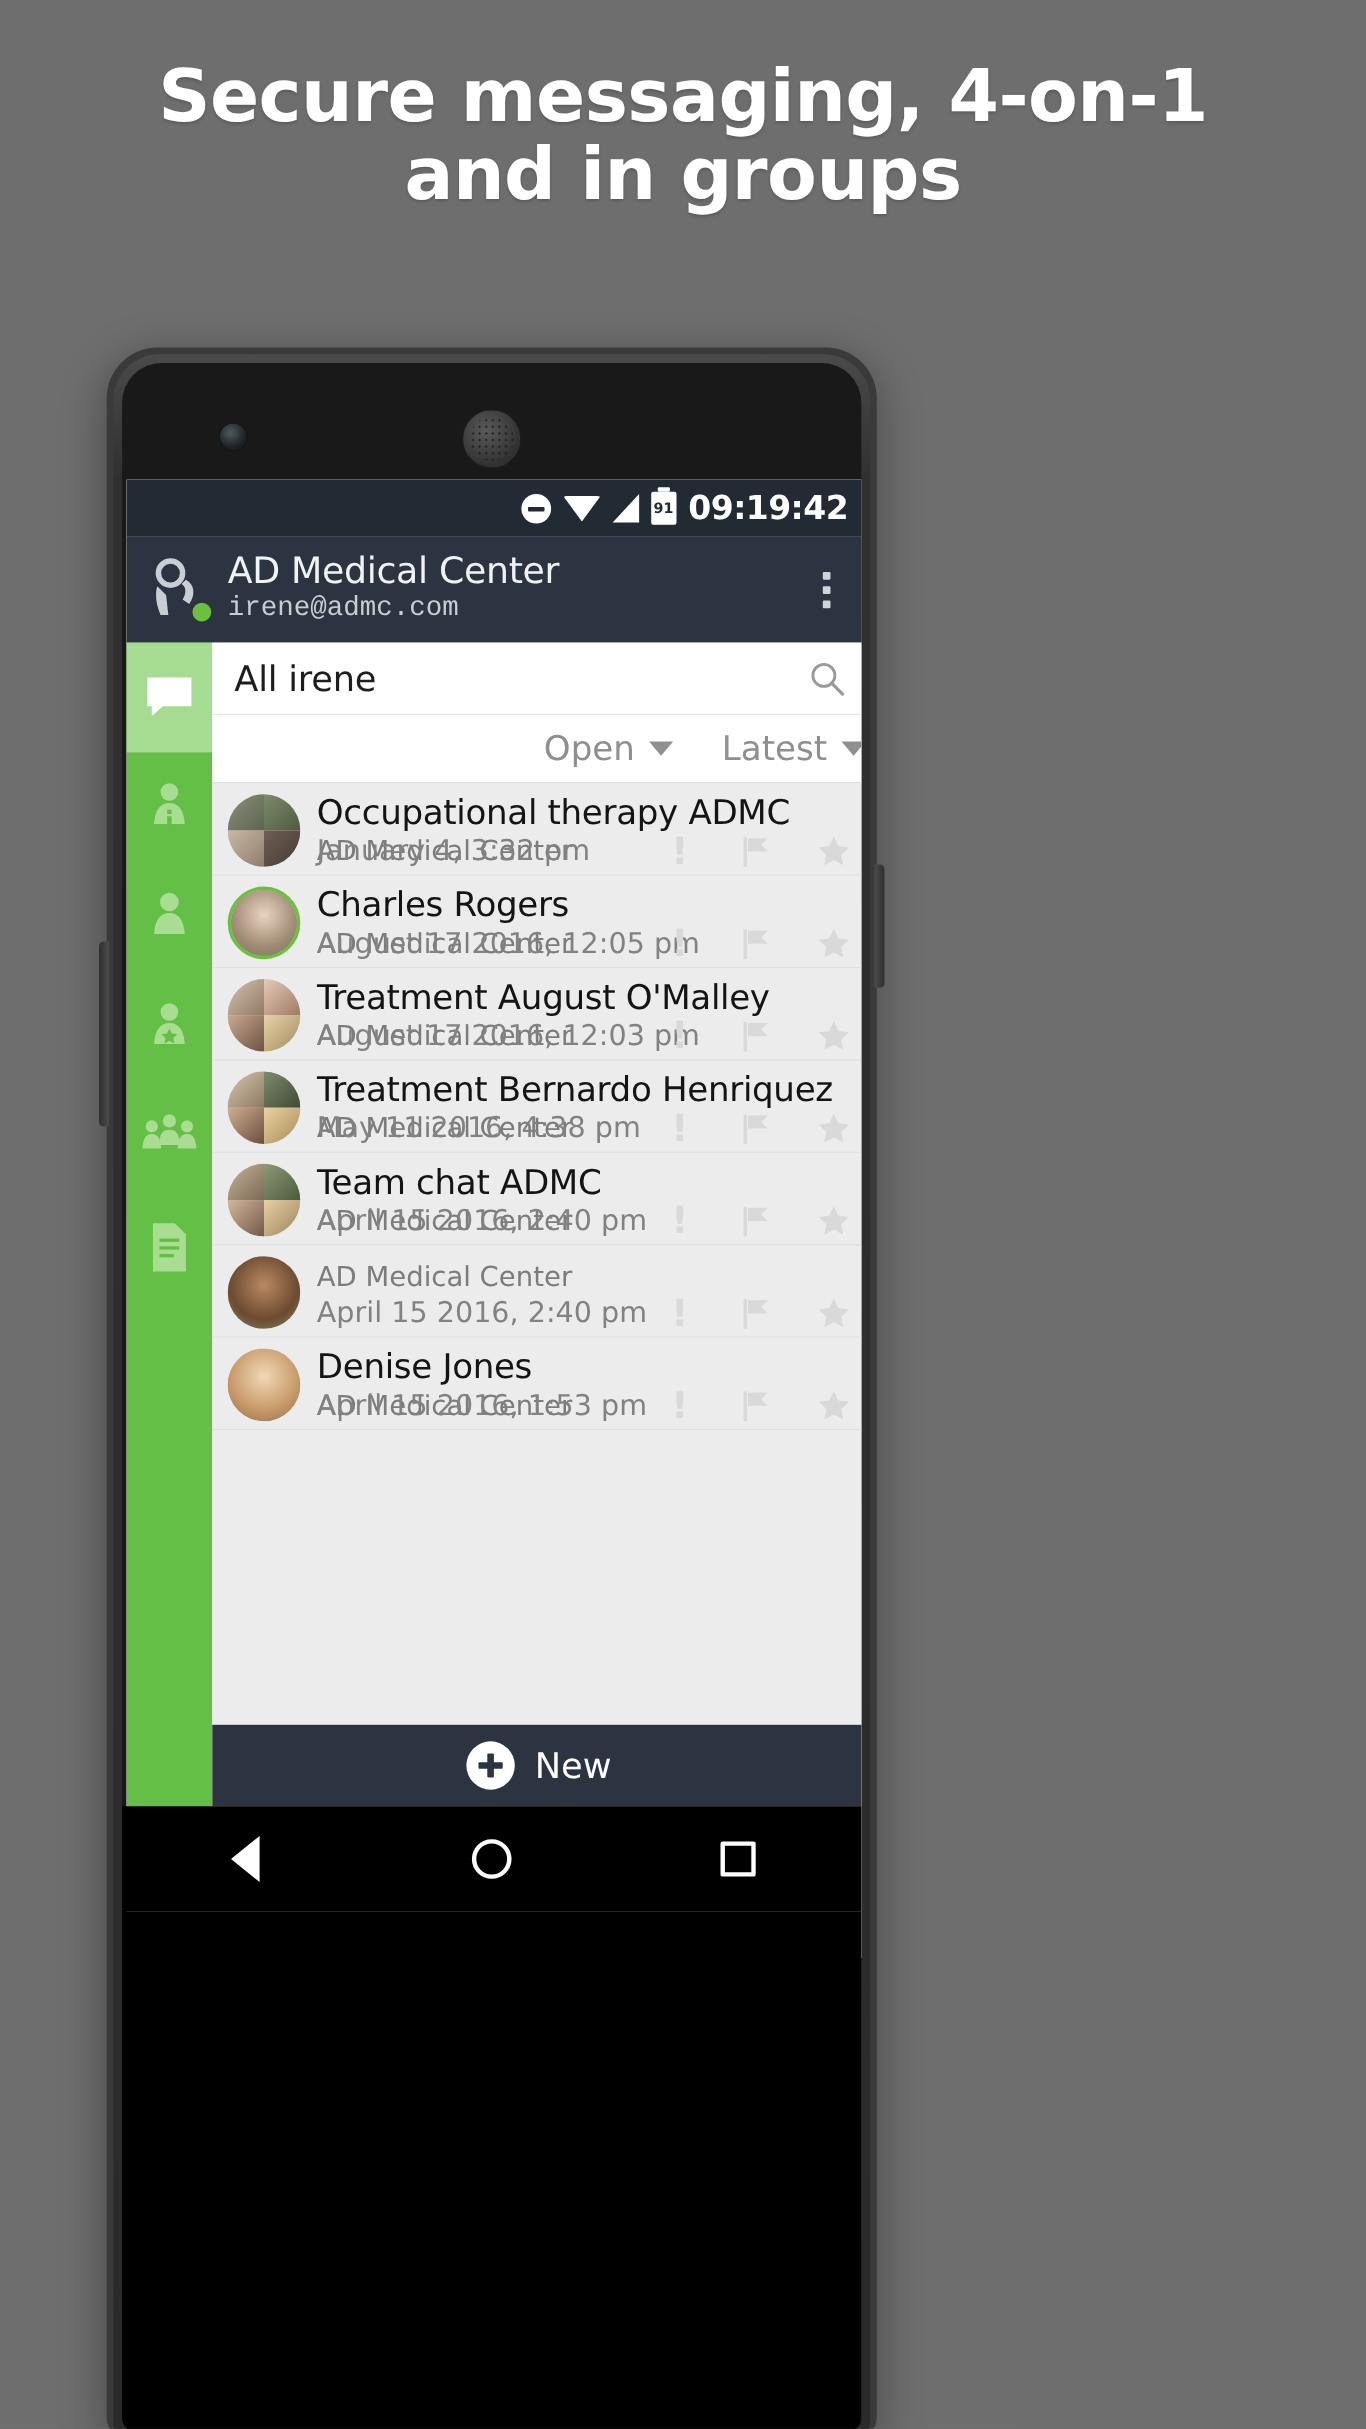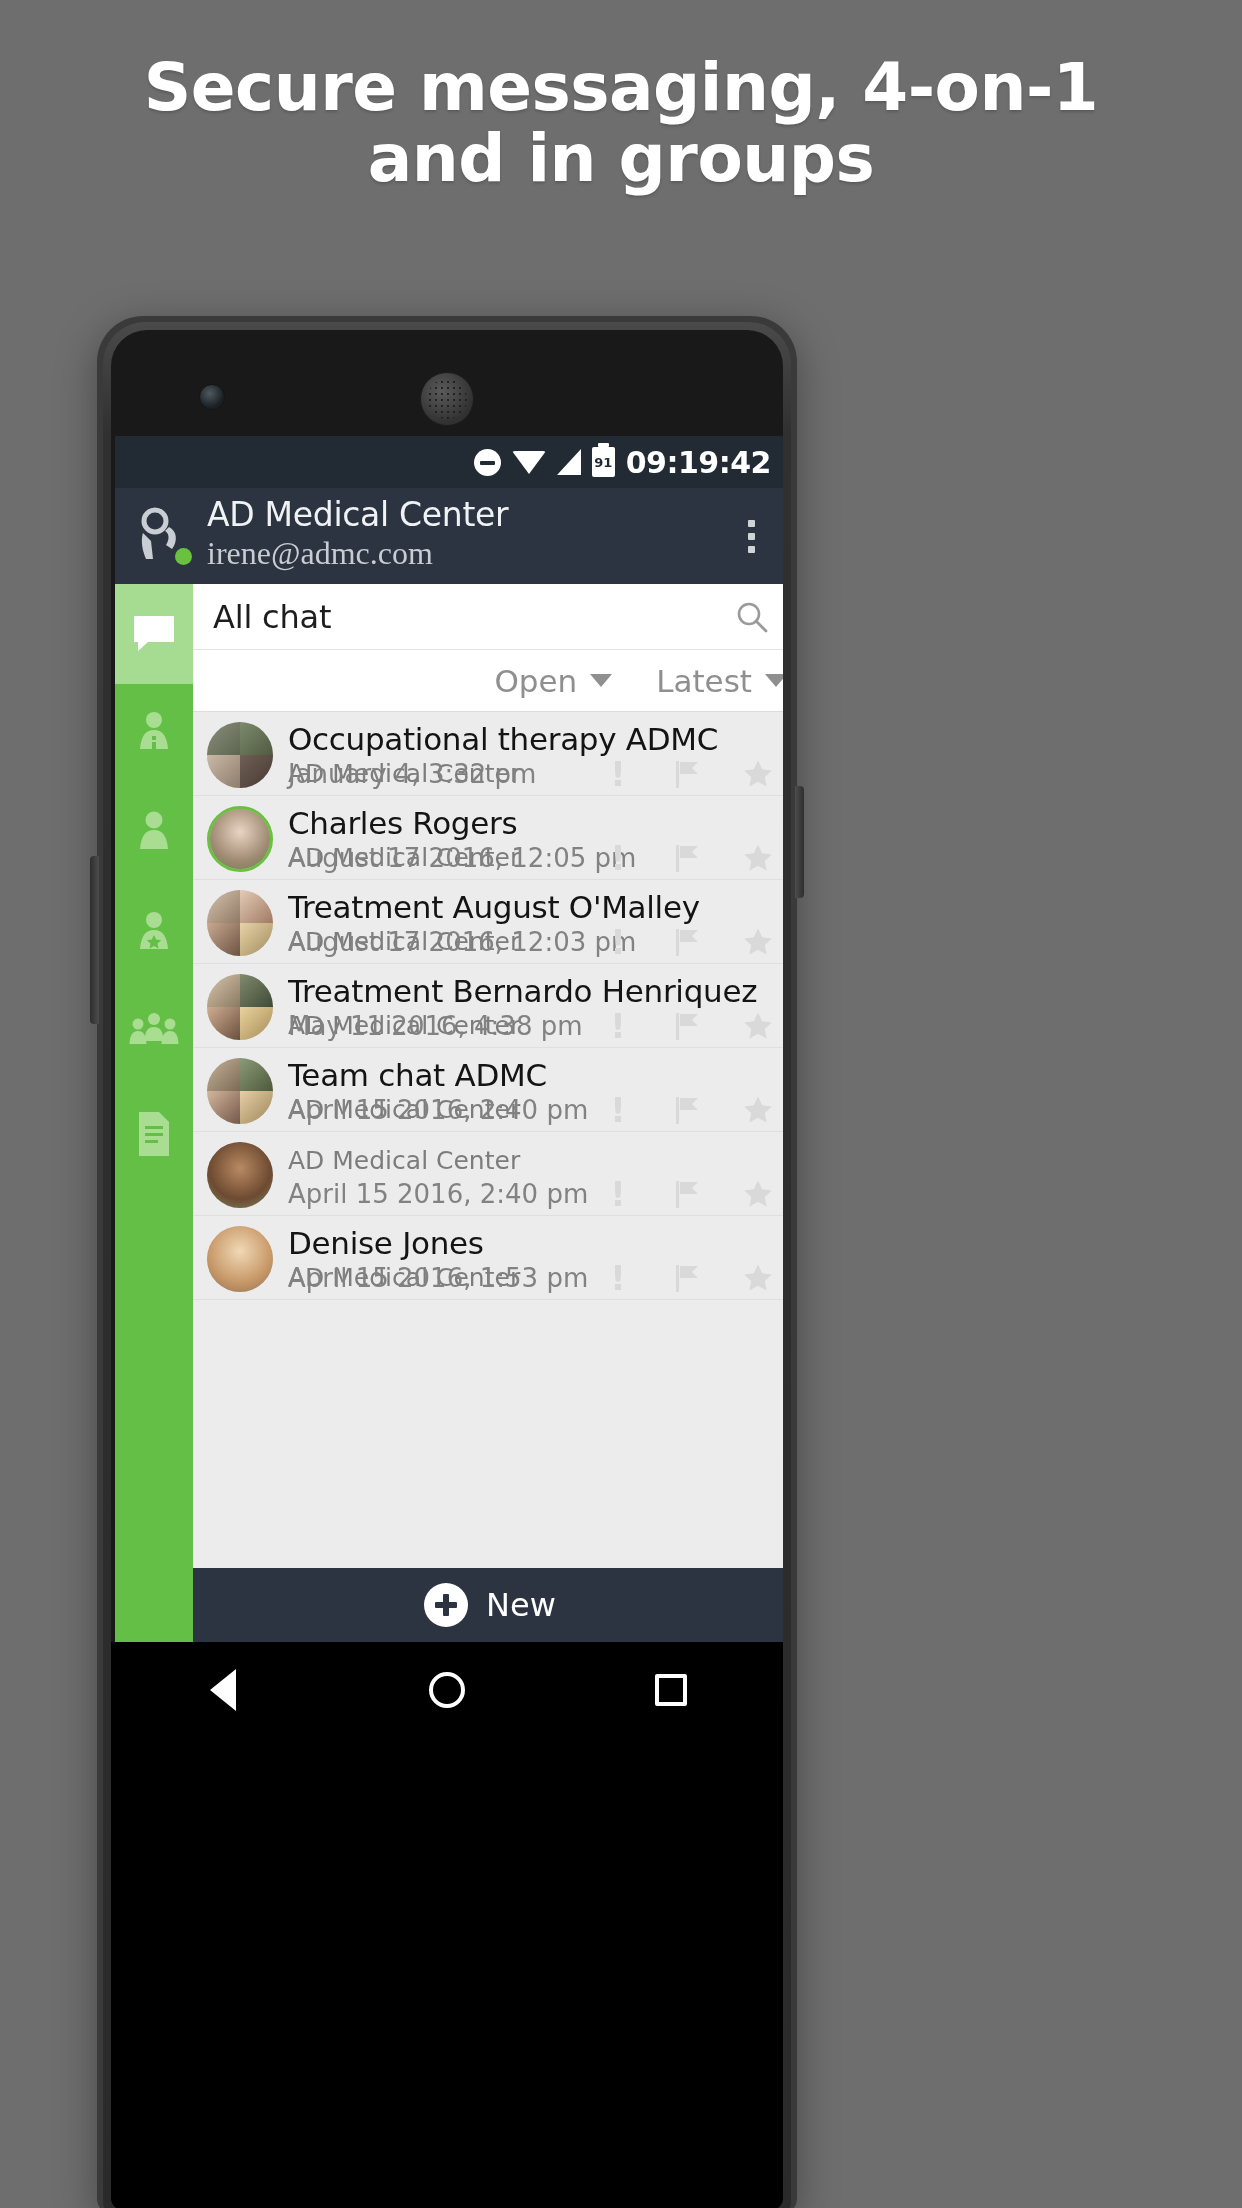--- a/index.html
+++ b/index.html
@@ -103,21 +103,21 @@
     padding:0 18px 0 14px; position:relative;
   }
   #brand-logo{ width:62px;height:62px; position:relative; flex:0 0 auto; }
   #brand-logo svg{ width:62px; height:62px; display:block; }
   #presence-dot{
     position:absolute; right:-1px; bottom:2px; width:17px;height:17px;
     border-radius:50%; background:#6ac13f;
   }
   #header-text{ margin-left:16px; flex:1 1 auto; min-width:0; }
   #header-title{ color:#f0f2f4; font-size:33px; line-height:1.06; font-family:"DejaVu Sans",sans-serif; letter-spacing:-.3px;}
-  #header-subtitle{ color:#c8cdd3; font-size:32px; line-height:1.3; margin-top:0; font-family:Liberation Serif, serif;}
+  #header-subtitle{ color:#c8cdd3; font-size:25px; line-height:1.3; margin-top:0; font-family:Liberation Mono, monospace;}
   #overflow-menu{ width:36px; display:flex; flex-direction:column; align-items:center; gap:6px; cursor:pointer;}
   #overflow-menu i{ width:7px;height:7px;background:#cfd4d9;display:block;border-radius:1px;}
 
   
   #screen-body{ display:flex; height:1058px; }
 
   
   #nav-rail{ width:78px; background:#63bf45; flex:0 0 78px; }
   .rail-item{ height:100px; display:flex; align-items:center; justify-content:center; }
   .rail-item.active{ background:#a6dc91; }
@@ -295,21 +295,21 @@
               <rect x="10" y="16" width="18" height="3" fill="#63bf45"></rect>
               <rect x="10" y="23" width="18" height="3" fill="#63bf45"></rect>
               <rect x="10" y="30" width="13" height="3" fill="#63bf45"></rect>
             </svg>
           </div>
         </div>
 
         <div id="main-panel">
 
           <div id="search-row">
-            <div id="search-input" placeholder="All chats">All chat</div>
+            <div id="search-input" placeholder="All chats">All irene</div>
             <svg id="search-icon" viewBox="0 0 34 34">
               <circle cx="14" cy="14" r="10" fill="none" stroke="#9a9a9a" stroke-width="2.6"></circle>
               <line x1="21" y1="21" x2="31" y2="31" stroke="#9a9a9a" stroke-width="2.8" stroke-linecap="round"></line>
             </svg>
           </div>
 
           <div id="filter-row">
             <div class="filter-chip">
               <span>Open</span>
               <i class="chev"></i>

